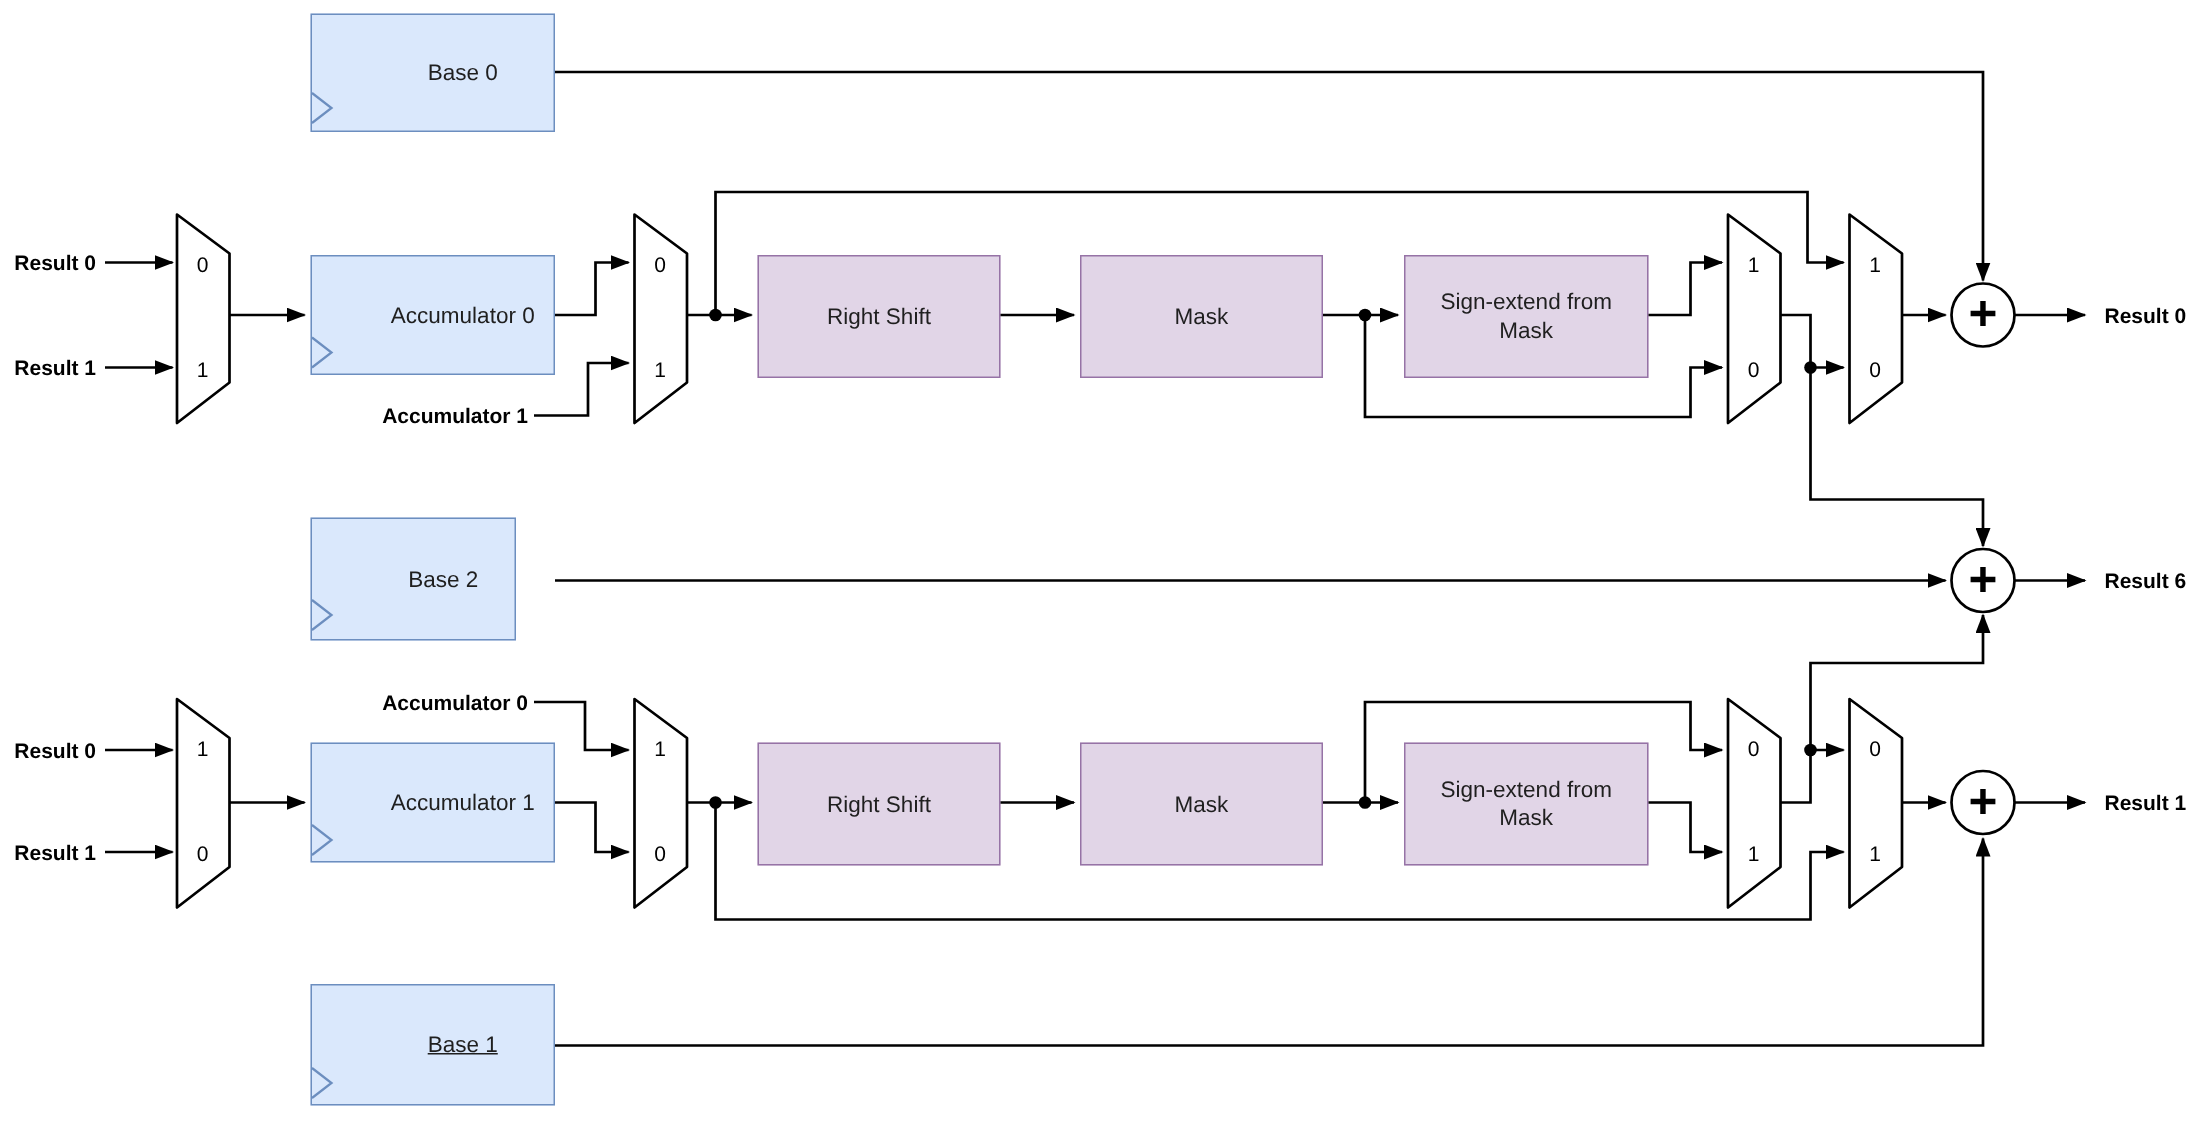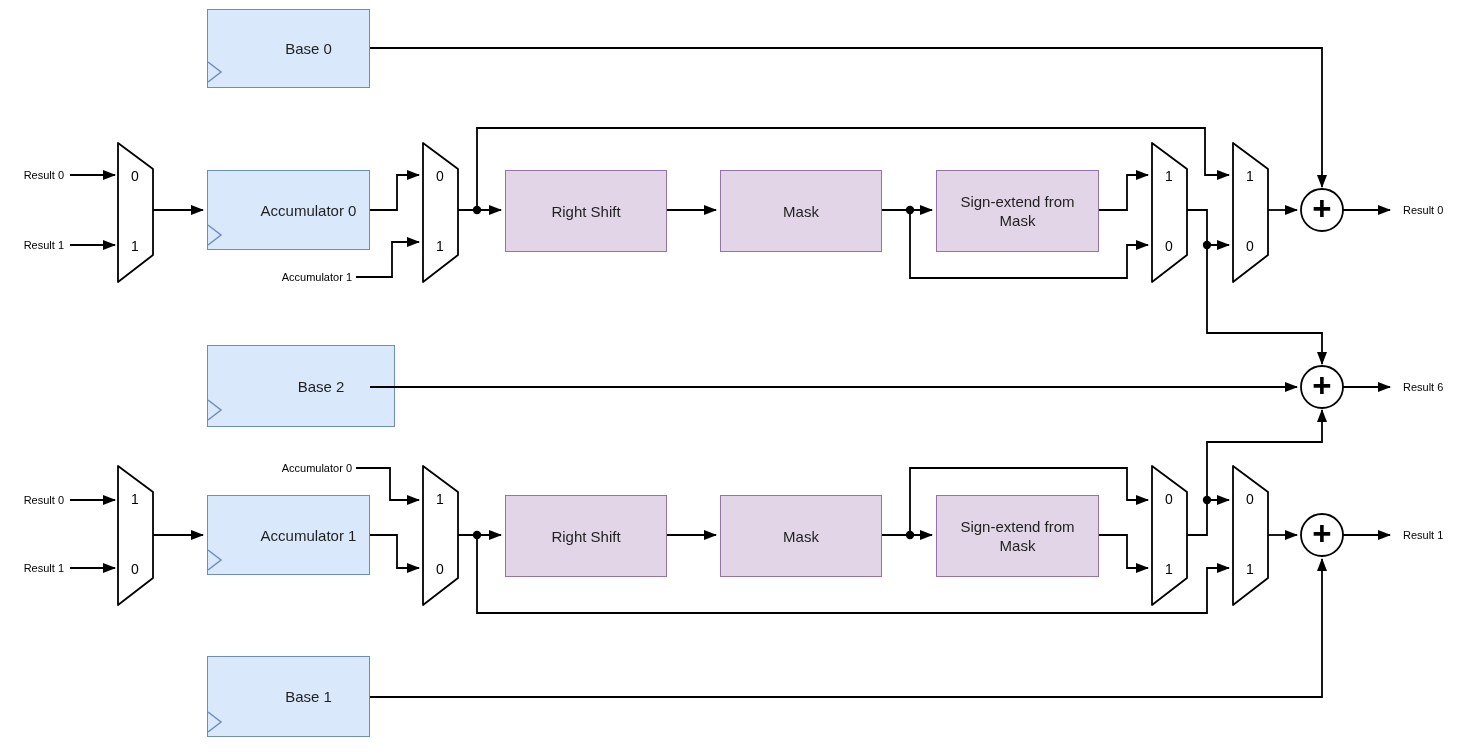--- a/index.html
+++ b/index.html
@@ -13,21 +13,21 @@
     background:var(--register_fill,#dae8fc);
     border:1.6px solid var(--register_stroke,#6c8ebf);
     font-size:15px;color:#1f1f1f;
   }
   .blk{
     background:var(--block_fill,#e1d5e7);
     border:1.6px solid var(--block_stroke,#9673a6);
     font-size:15px;color:#1f1f1f;line-height:19px;padding:0 18px;
   }
   svg.wires{position:absolute;left:0;top:0;pointer-events:none;}
-  .lbl{position:absolute;font-size:11px;white-space:nowrap;transform:translateY(-50%);}
+  .lbl{position:absolute;font-size:14px;white-space:nowrap;transform:translateY(-50%);font-weight:bold;}
   .lbl.r{text-align:right;width:60px;}
   .digit{
     position:absolute;width:22px;height:20px;transform:translate(-50%,-50%);
     display:flex;align-items:center;justify-content:center;font-size:14px;
   }
   .plus{
     position:absolute;width:44px;height:44px;transform:translate(-50%,-50%);
     display:flex;align-items:center;justify-content:center;
     font-size:33px;font-weight:bold;line-height:1;padding-bottom:3px;box-sizing:border-box;
   }
@@ -36,27 +36,27 @@
 <body>
 
 <div class="stage">
 
   <div class="node reg" style="left:207px;top:9px;width:163px;height:79px;">
       <span>Base 0</span>
     </div>
   <div class="node reg" style="left:207px;top:170px;width:163px;height:80px;">
       <span>Accumulator 0</span>
     </div>
-  <div class="node reg" style="left:207px;top:345px;width:188px;height:82px;">
+  <div class="node reg" style="left:207px;top:345px;width:137px;height:82px;">
       <span>Base 2</span>
     </div>
   <div class="node reg" style="left:207px;top:495px;width:163px;height:80px;">
       <span>Accumulator 1</span>
     </div>
-  <div class="node reg" style="left:207px;top:656px;width:163px;height:81px;">
+  <div class="node reg" style="left:207px;top:656px;width:163px;height:81px;text-decoration:underline;">
       <span>Base 1</span>
     </div>
 
   <div class="node blk" style="left:505px;top:170px;width:162px;height:82px;">
       <span>Right Shift</span>
     </div>
   <div class="node blk" style="left:720px;top:170px;width:162px;height:82px;">
       <span>Mask</span>
     </div>
   <div class="node blk" style="left:936px;top:170px;width:163px;height:82px;">

